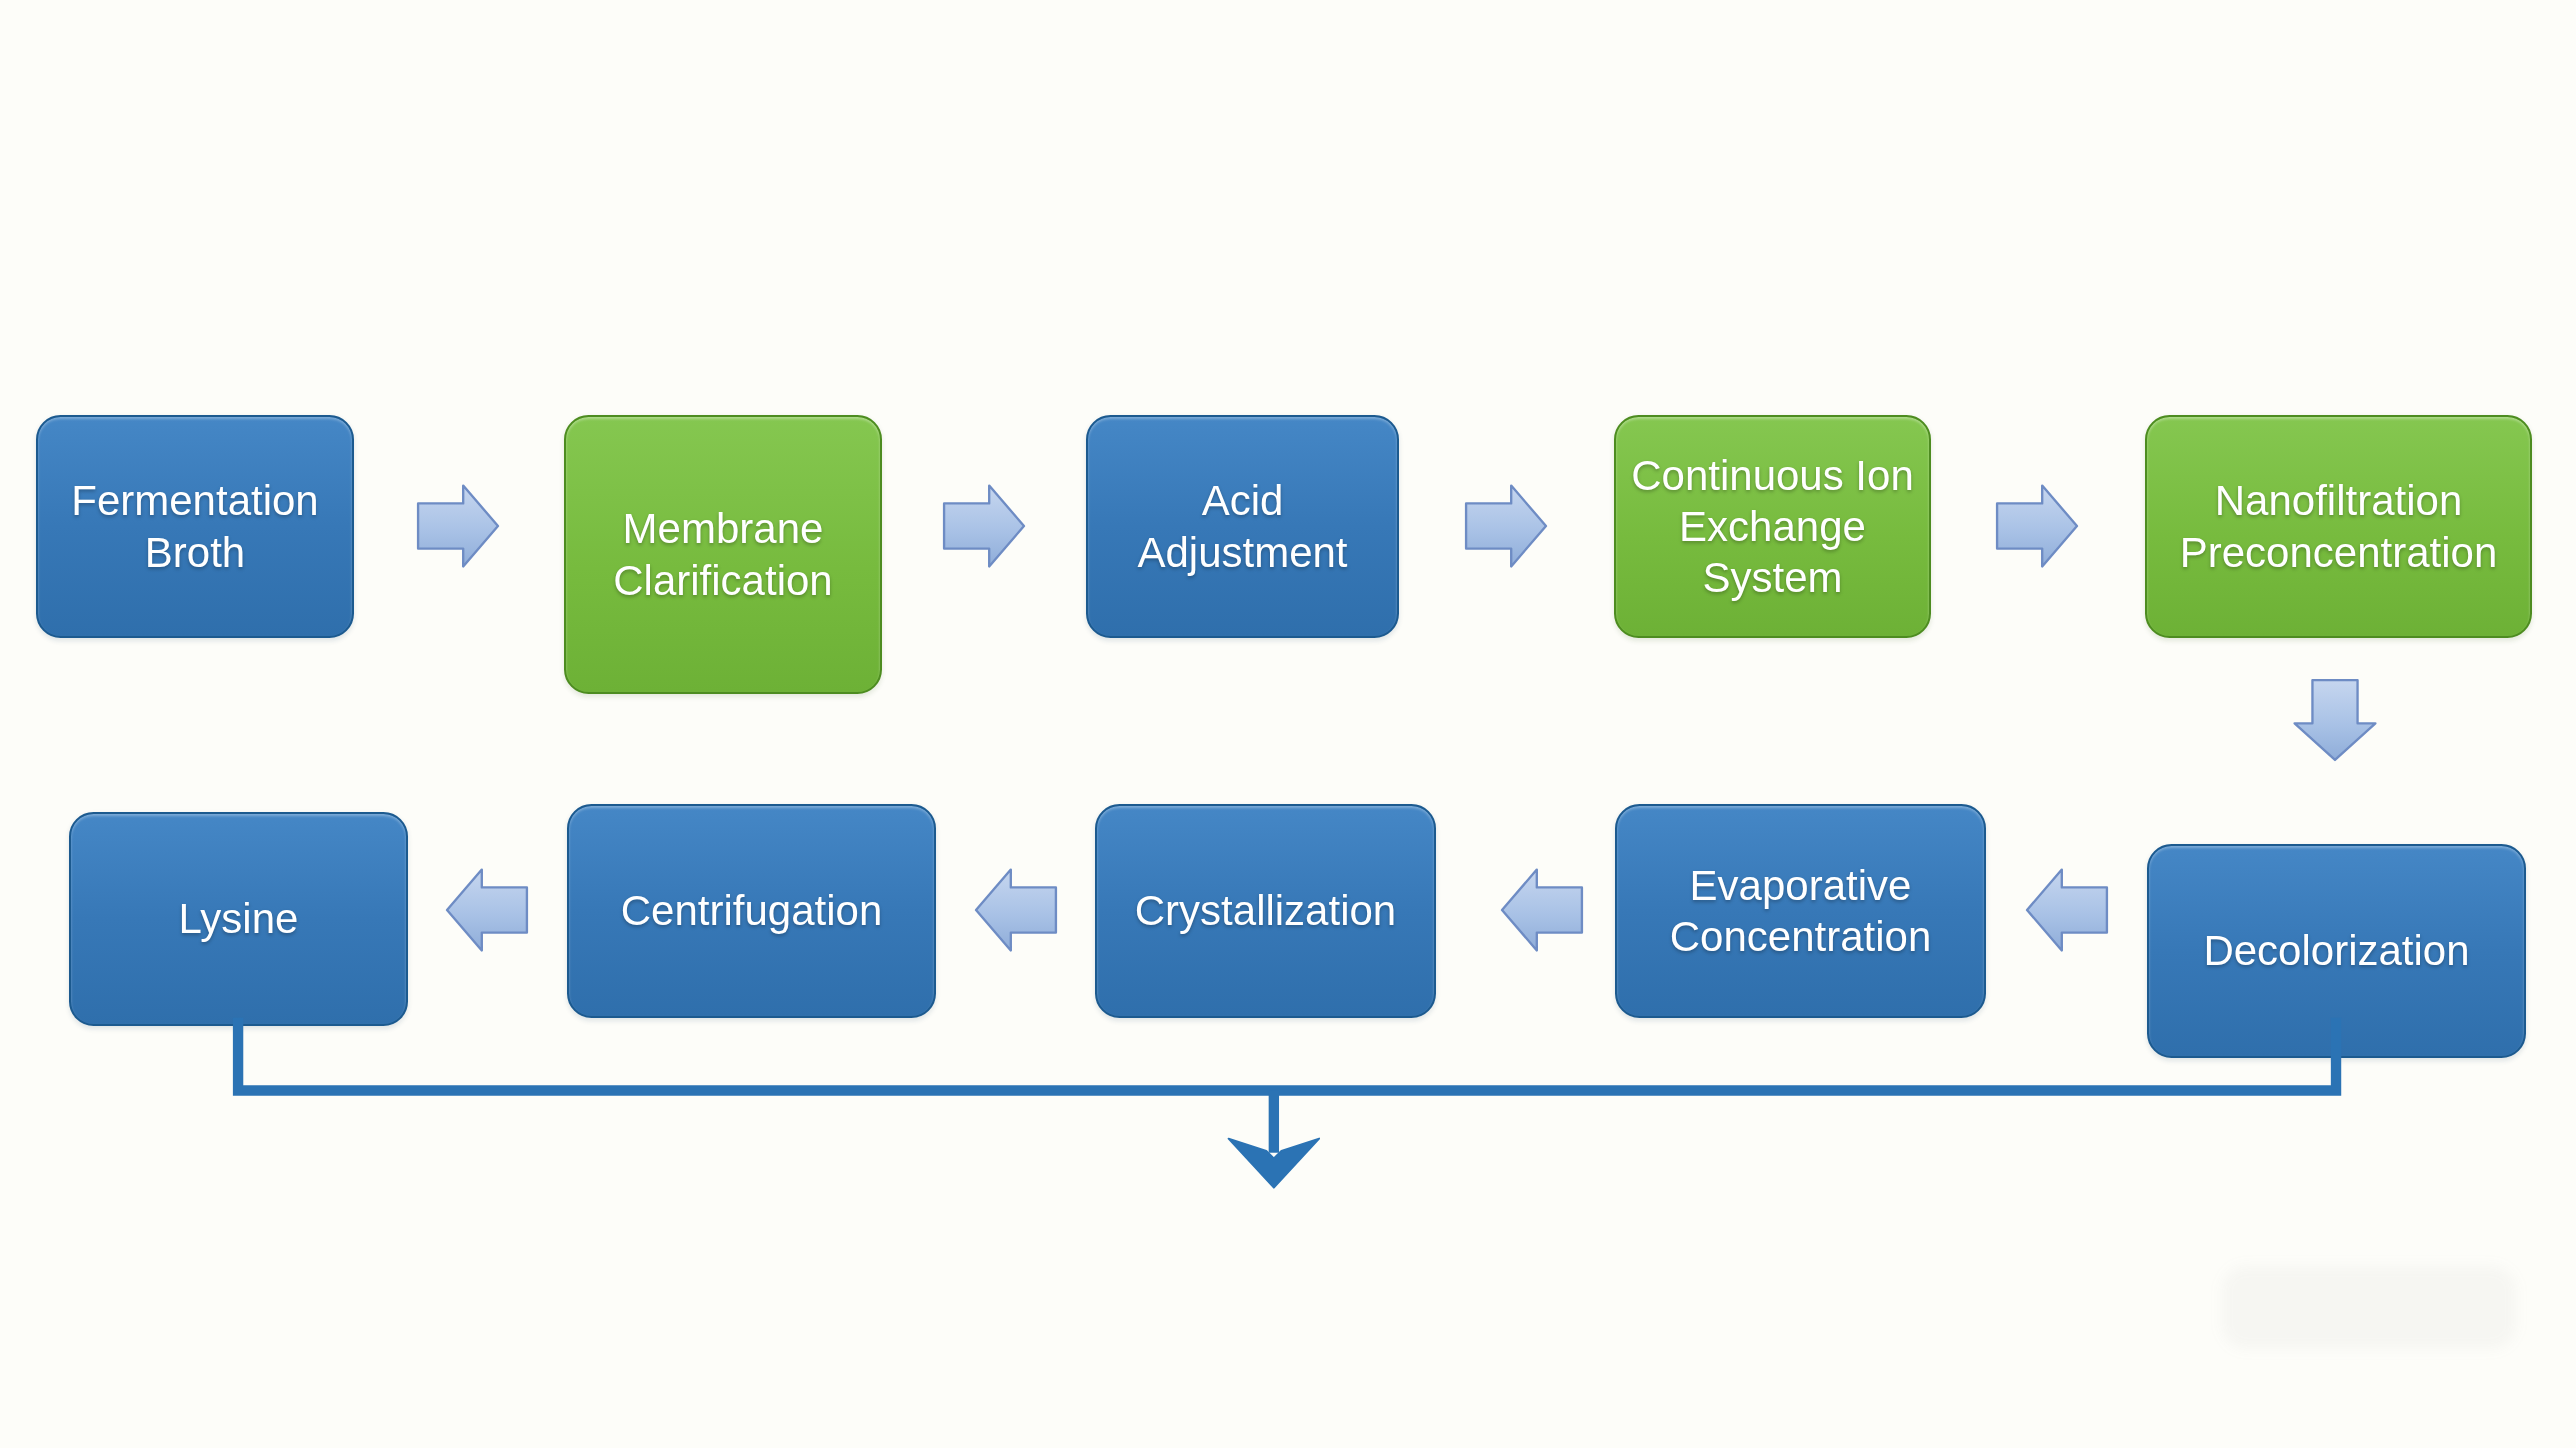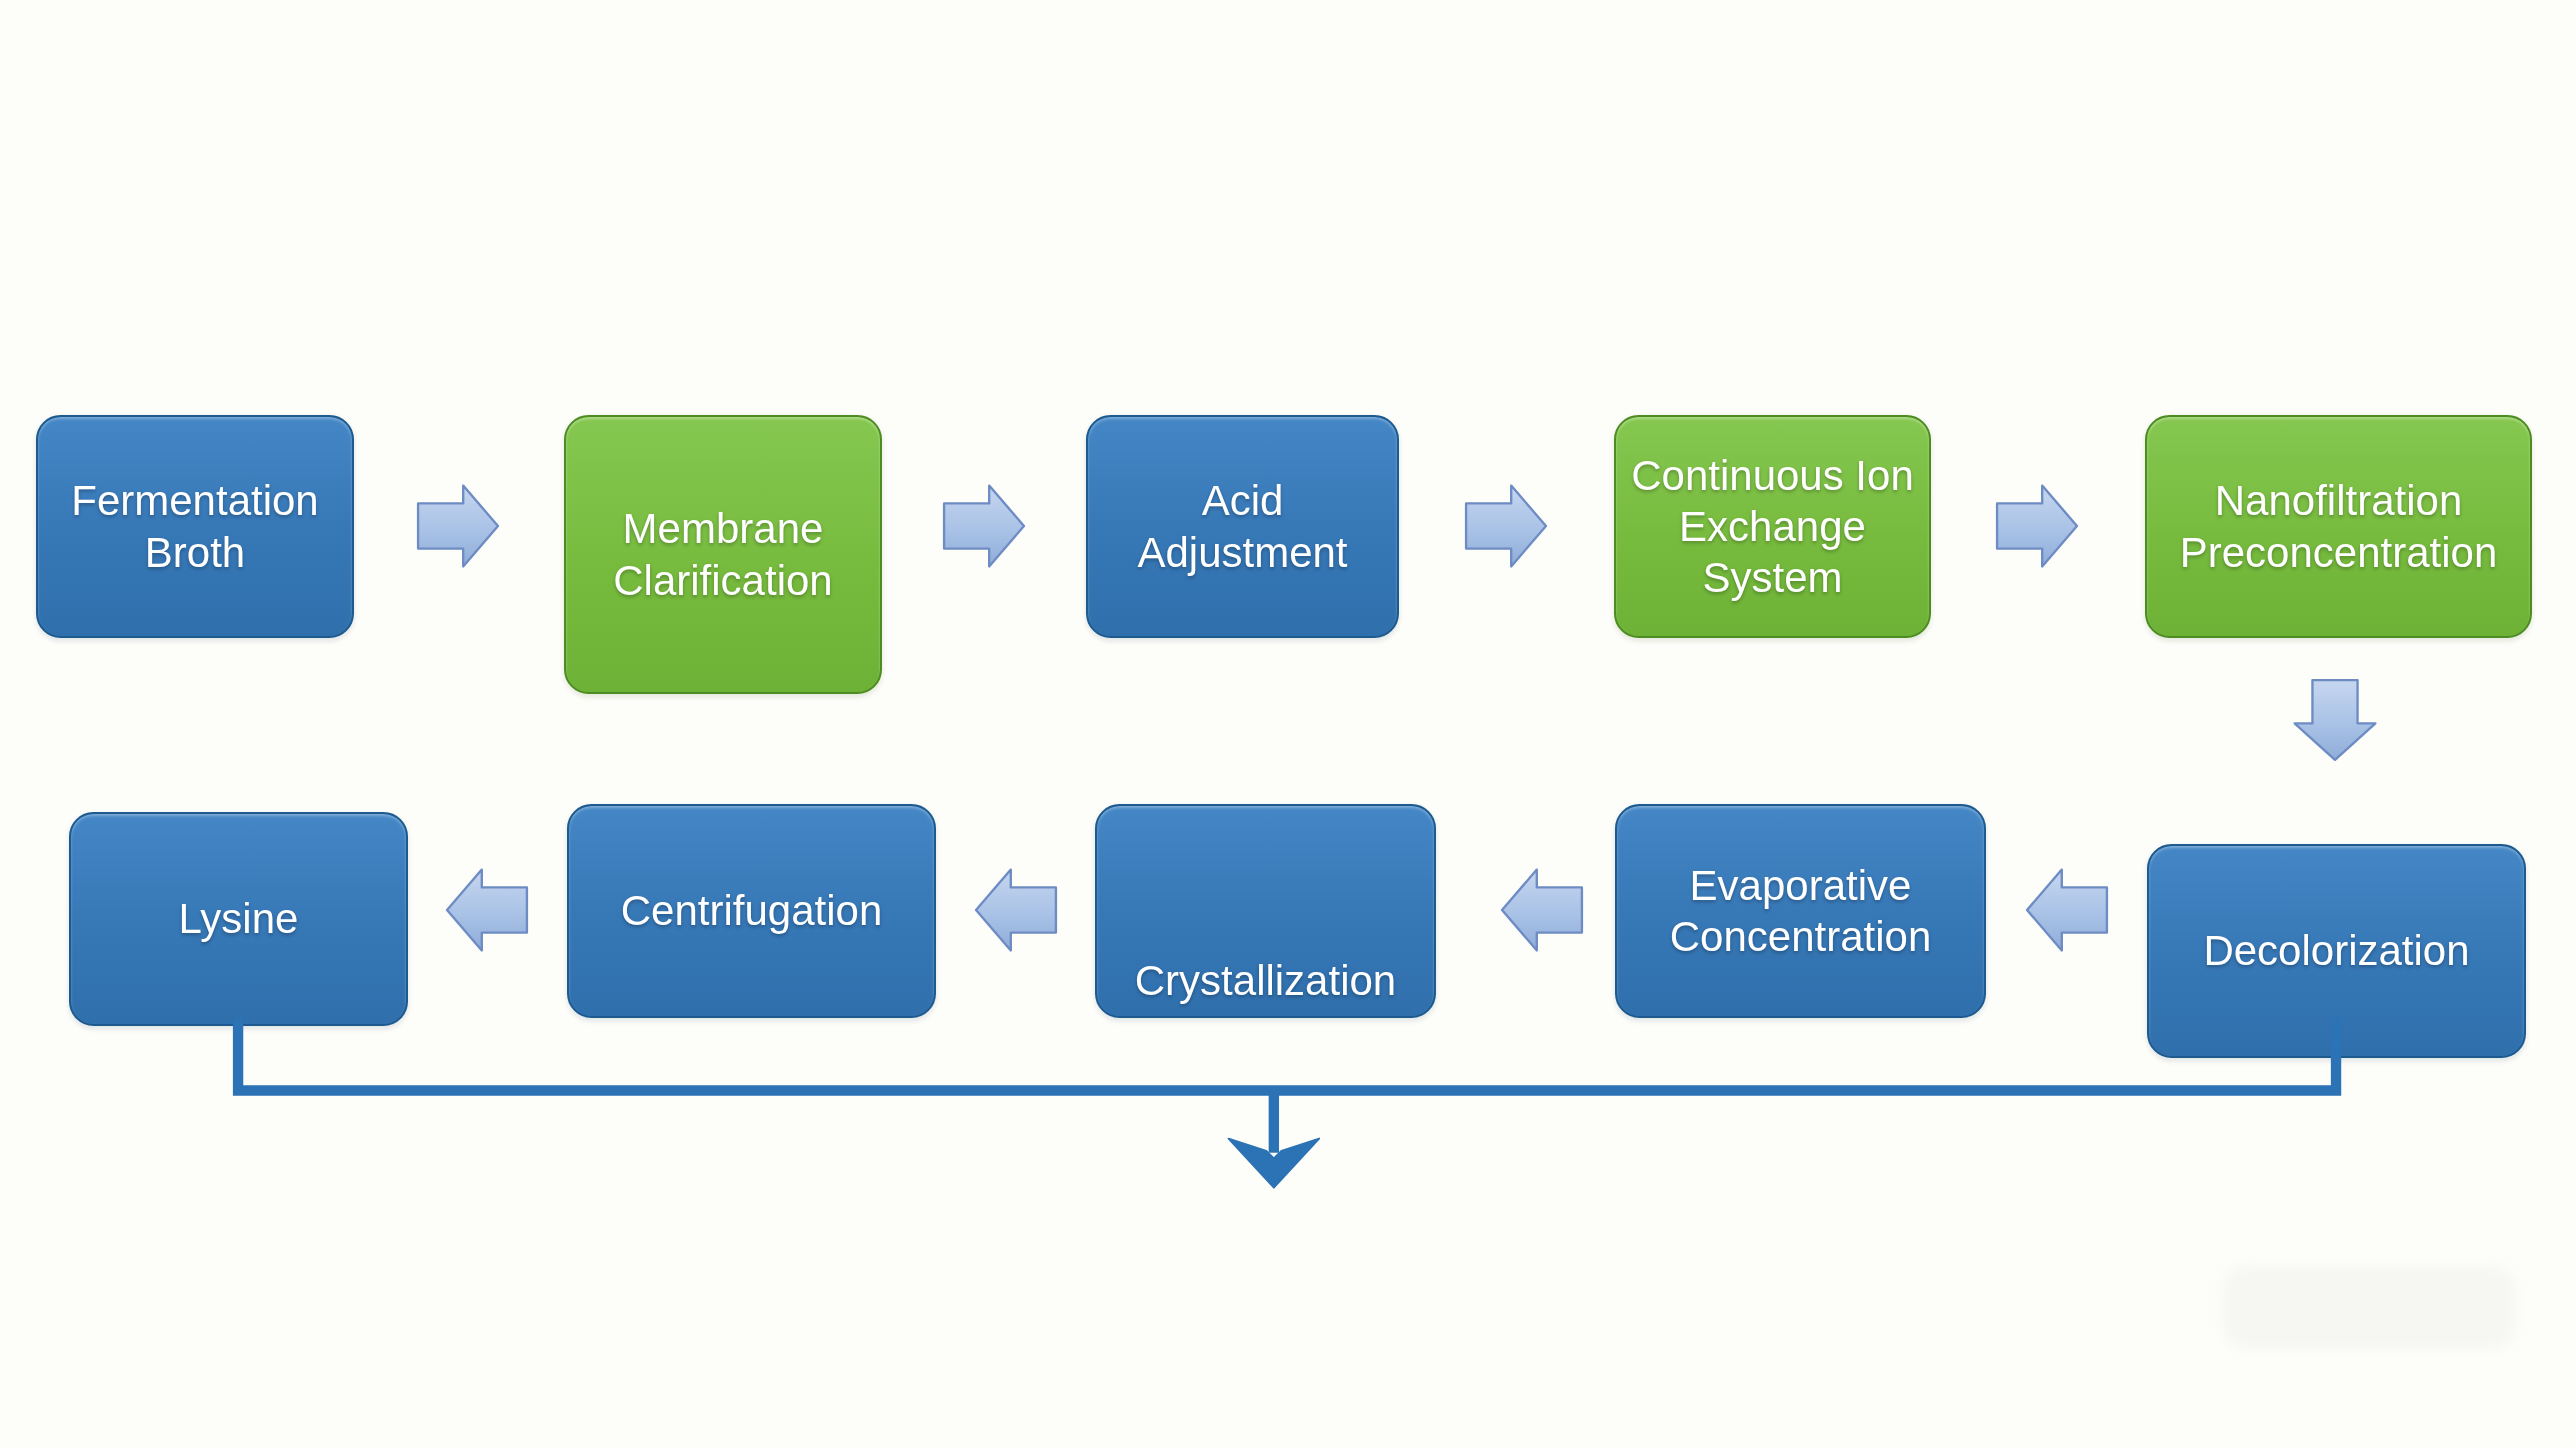--- a/index.html
+++ b/index.html
@@ -70,21 +70,21 @@
 
   
   .n-fermentation   { left:  36px; top: 415px; width: 318px; height: 223px; }
   .n-membrane       { left: 564px; top: 415px; width: 318px; height: 279px; justify-content: center; }
   .n-acid           { left:1086px; top: 415px; width: 313px; height: 223px; }
   .n-contion        { left:1614px; top: 415px; width: 317px; height: 223px; text-align: center; }
   .n-nanofiltration { left:2145px; top: 415px; width: 387px; height: 223px; }
   
   .n-lysine         { left:  69px; top: 804px; width: 339px; height: 214px; margin-top: 8px; }
   .n-centrifugation { left: 567px; top: 804px; width: 369px; height: 214px; }
-  .n-crystallization{ left:1095px; top: 804px; width: 341px; height: 214px; align-items: flex-end; }
+  .n-crystallization{ left:1095px; top: 804px; width: 341px; height: 214px; }
   .n-evaporative    { left:1615px; top: 804px; width: 371px; height: 214px; }
   .n-decolorization { left:2147px; top: 844px; width: 379px; height: 214px; }
 
   
   .a-r1 { left: 416px; top: 479px; }
   .a-r2 { left: 942px; top: 479px; }
   .a-r3 { left:1464px; top: 479px; }
   .a-r4 { left:1995px; top: 479px; }
   
   .a-l1 { left:2024px; top: 863px; }

